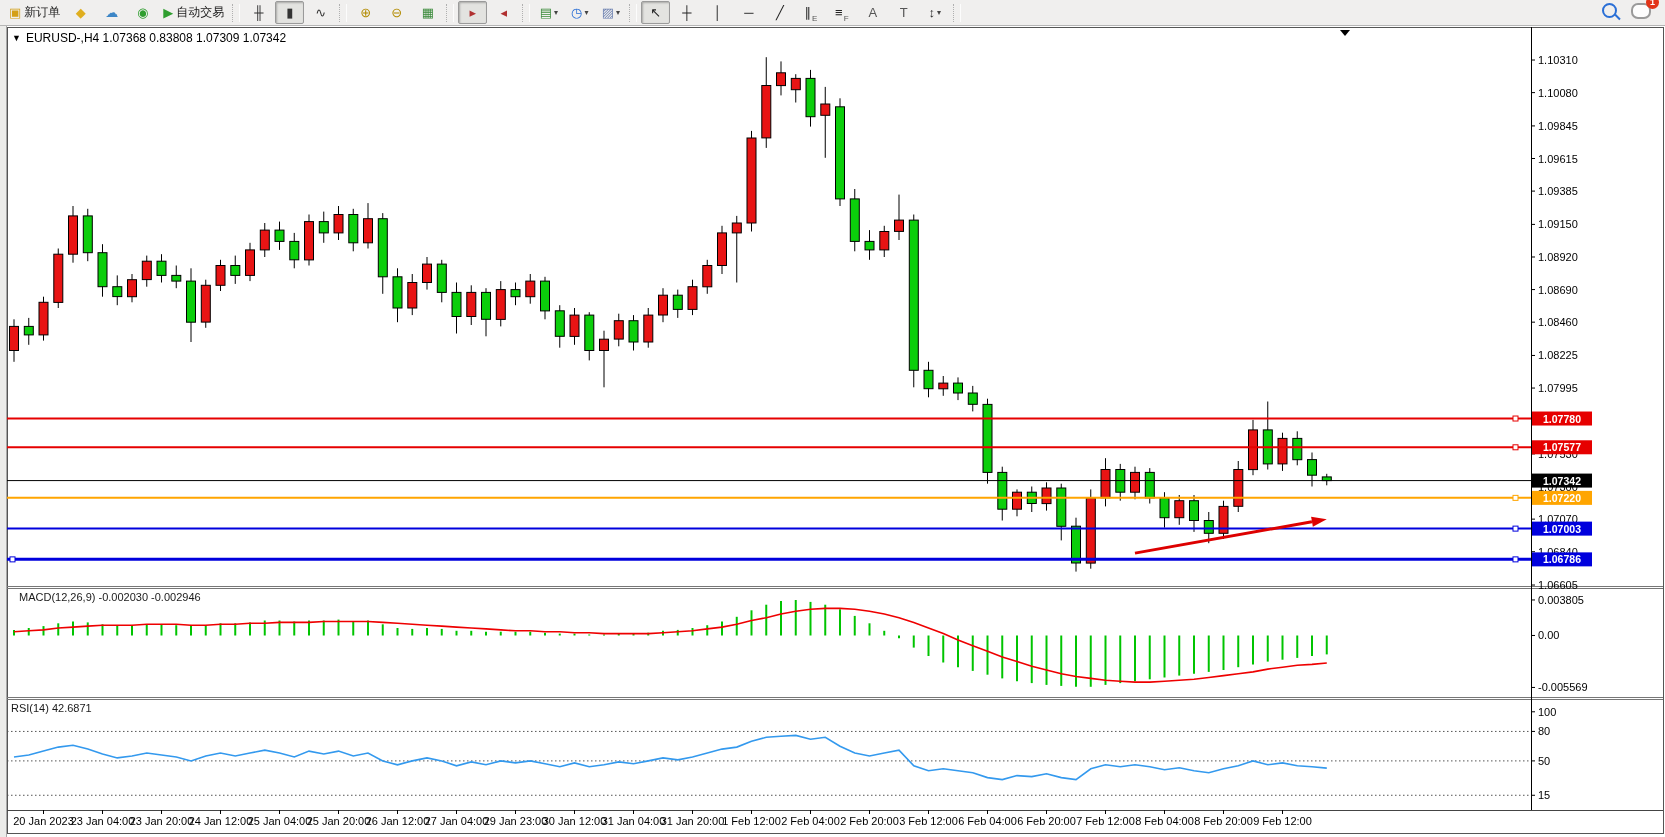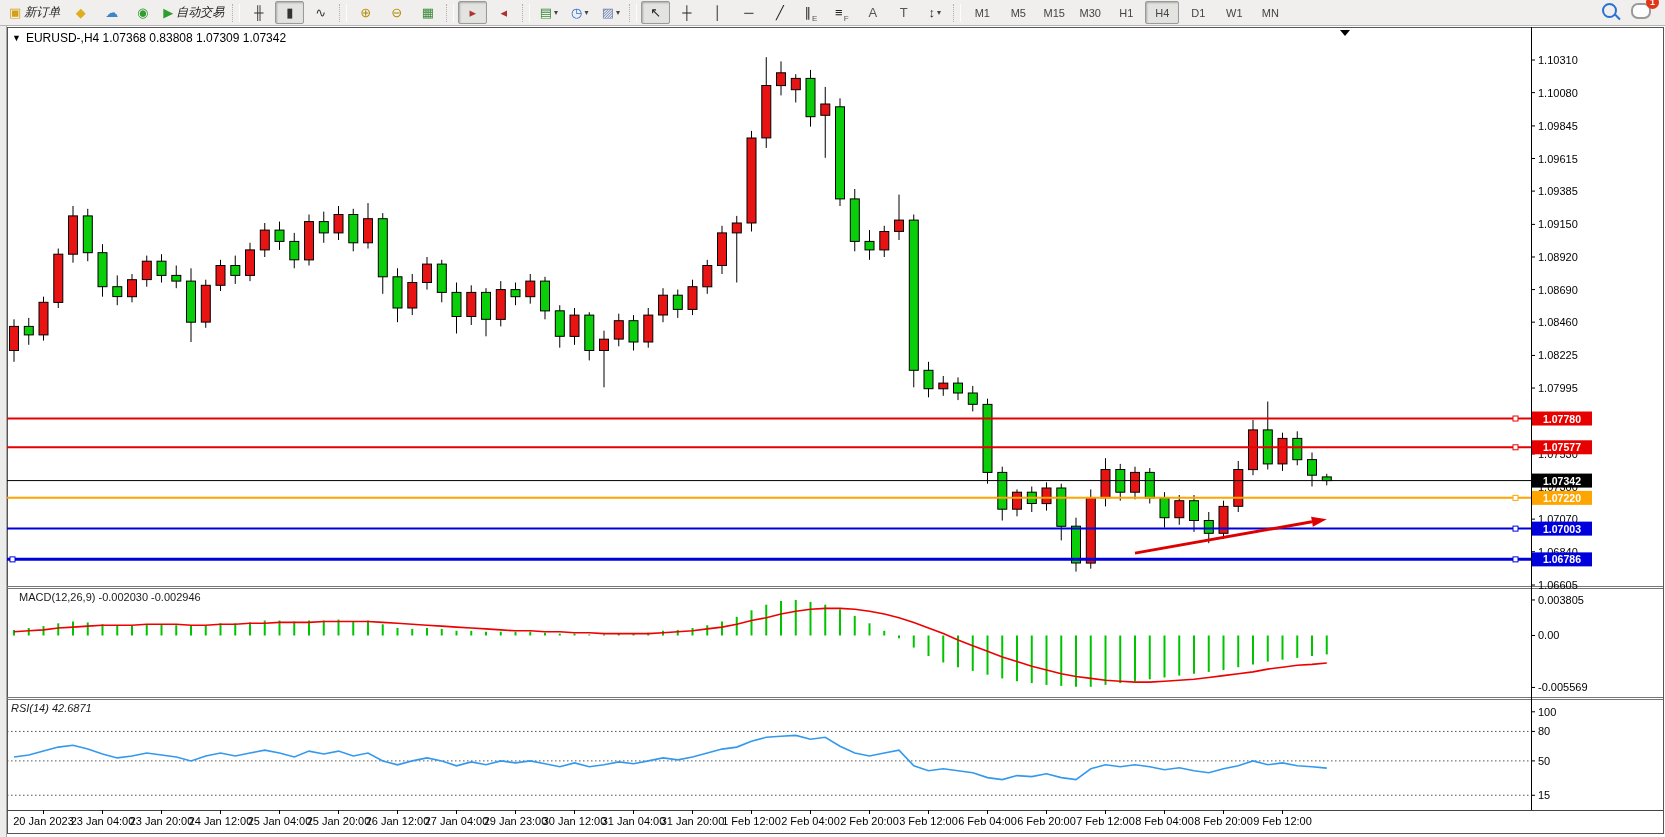--- a/index.html
+++ b/index.html
@@ -10,38 +10,38 @@
            border-bottom:1px solid #b5b5b5;display:flex;align-items:center;padding-left:4px;
            box-sizing:border-box;z-index:5;}
   .tb-group{display:flex;align-items:center;}
   .grip{width:6px;height:18px;margin:0 3px;border-left:1px dotted #b0b0b0;border-right:1px solid #fcfcfc;}
   .tb-btn{height:21px;min-width:21px;display:flex;align-items:center;justify-content:center;
           padding:0 3px;margin:0 1px;border:1px solid transparent;border-radius:2px;cursor:default;
           font-size:12px;color:#333;white-space:nowrap;}
   .tb-btn.active{background:#e3e3e0;border:1px solid #9a9a9a;box-shadow:inset 1px 1px 2px rgba(0,0,0,.25);}
   .tb-glyph{font-size:13px;line-height:1;}
   .tb-sub{font-size:8px;color:#555;margin-left:1px;align-self:flex-end;}
-  .tb-label{font-size:12px;margin-left:3px;color:#222;font-style:italic;}
+  .tb-label{font-size:12px;margin-left:3px;color:#222;}
   .tb-dd{font-size:8px;color:#444;margin-left:2px;}
   .tf-btn{font-size:11px;color:#444;min-width:26px;}
   .tb-right{margin-left:auto;display:flex;align-items:center;margin-right:14px;gap:14px;}
   .icon-search{position:relative;width:11px;height:11px;border:2px solid #2a6fd6;border-radius:50%;display:inline-block;}
   .icon-search::after{content:"";position:absolute;width:7px;height:2px;background:#2a6fd6;
                       transform:rotate(45deg);right:-6px;bottom:-2px;}
   .icon-chat{position:relative;width:16px;height:12px;border:2px solid #9a9a9a;border-radius:7px;
              background:#fdfdfd;display:inline-block;}
   .nbadge{position:absolute;top:-7px;right:-8px;background:#e23418;color:#fff;border-radius:50%;
           width:13px;height:13px;font-size:9px;line-height:13px;text-align:center;font-weight:bold;}
   
   .left-strip{position:absolute;left:0;top:26px;width:7px;height:811px;background:#ececea;border-right:1px solid #a8a8a8;box-sizing:border-box;z-index:2;}
   .chart-title{position:absolute;left:12px;top:31px;font-size:12px;color:#000;z-index:4;display:flex;align-items:center;gap:5px;}
   .menu-arrow{font-size:9px;color:#000;}
   .ind-label{position:absolute;left:11px;font-size:11px;color:#1a1a1a;z-index:4;}
   #macd-label{top:591px;padding-left:8px;}
-  #rsi-label{top:702px;font-style:italic;}
+  #rsi-label{top:702px;}
   svg{position:absolute;left:0;top:0;z-index:1;font-family:"Liberation Sans",sans-serif;}
 </style>
 </head>
 <body>
 
 <div class="app">
   <div class="toolbar" id="toolbar">
       <div class="tb-group">
         <div class="tb-btn">
           <span class="tb-glyph" style="color: rgb(212, 160, 23);">▣</span>
@@ -139,31 +139,20 @@
         </div>
         <div class="tb-btn">
           <span class="tb-glyph" style="color: rgb(85, 85, 85);">T</span>
         </div>
         <div class="tb-btn">
           <span class="tb-glyph" style="color: rgb(34, 34, 34);">↕</span>
           <span class="tb-dd">▾</span>
         </div>
       </div>
       <span class="grip"></span>
-      <div class="tb-group">
-        <div class="tb-btn tf-btn">M1</div>
-        <div class="tb-btn tf-btn">M5</div>
-        <div class="tb-btn tf-btn">M15</div>
-        <div class="tb-btn tf-btn">M30</div>
-        <div class="tb-btn tf-btn">H1</div>
-        <div class="tb-btn active tf-btn">H4</div>
-        <div class="tb-btn tf-btn">D1</div>
-        <div class="tb-btn tf-btn">W1</div>
-        <div class="tb-btn tf-btn">MN</div>
-      </div>
       <div class="tb-right">
         <span style="position: relative;"><span class="icon-search"></span></span>
         <span style="position: relative;"><span class="icon-chat"></span><span class="nbadge">1</span></span>
       </div>
     </div>
   <div class="left-strip"></div>
 
   <div class="chart-title">
     <span class="menu-arrow">▼</span>
     <span>EURUSD-,H4  1.07368 0.83808 1.07309 1.07342</span>

